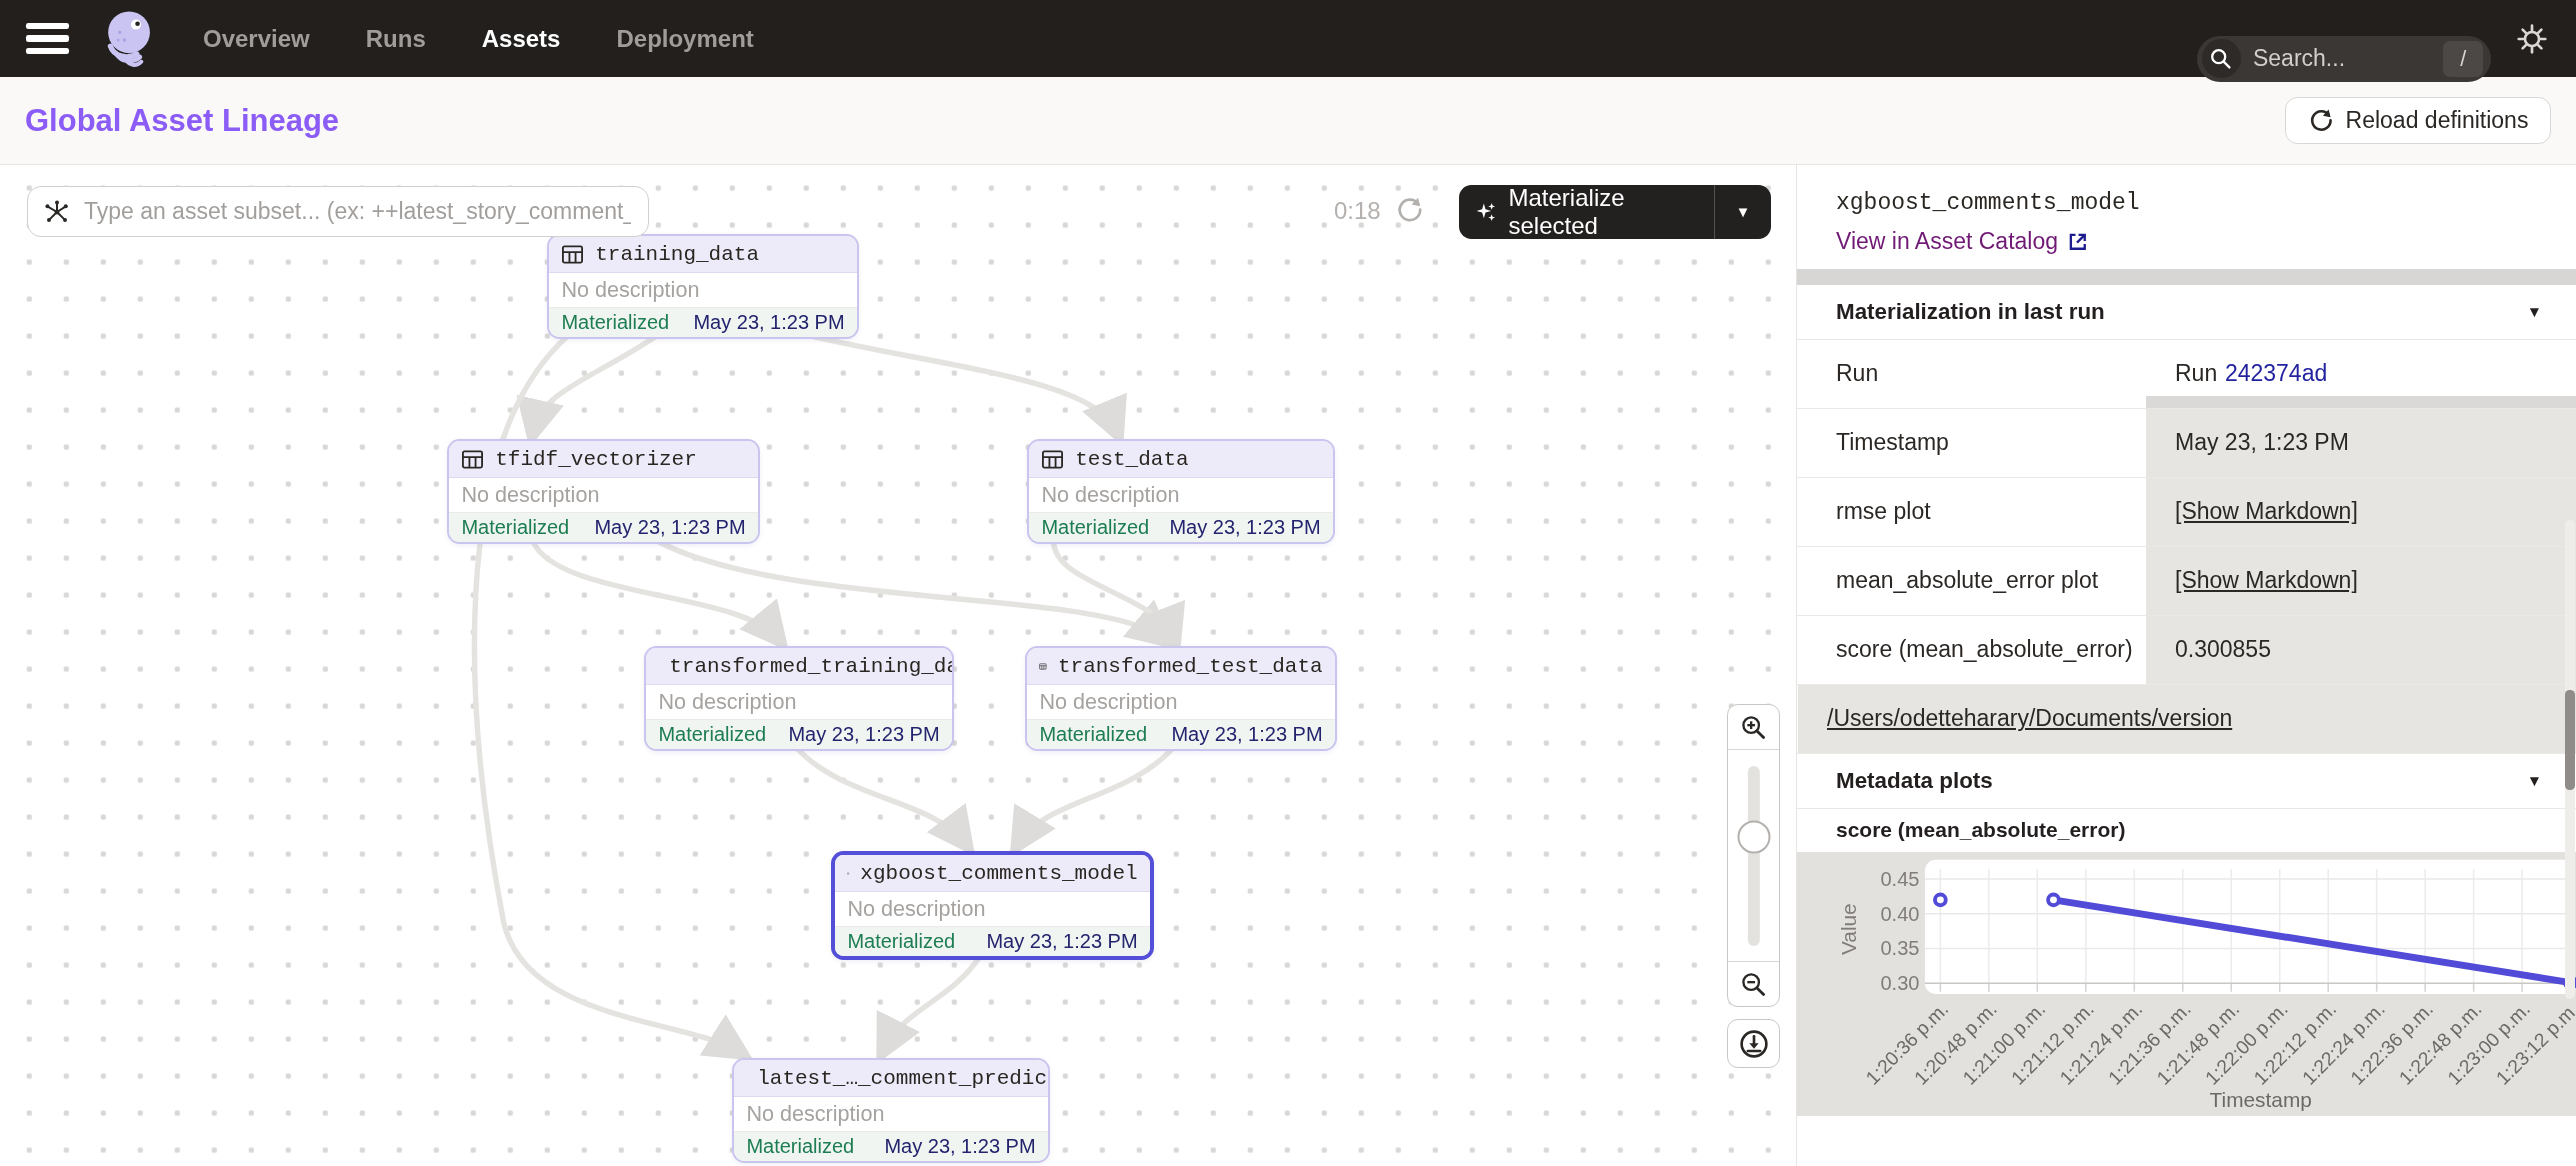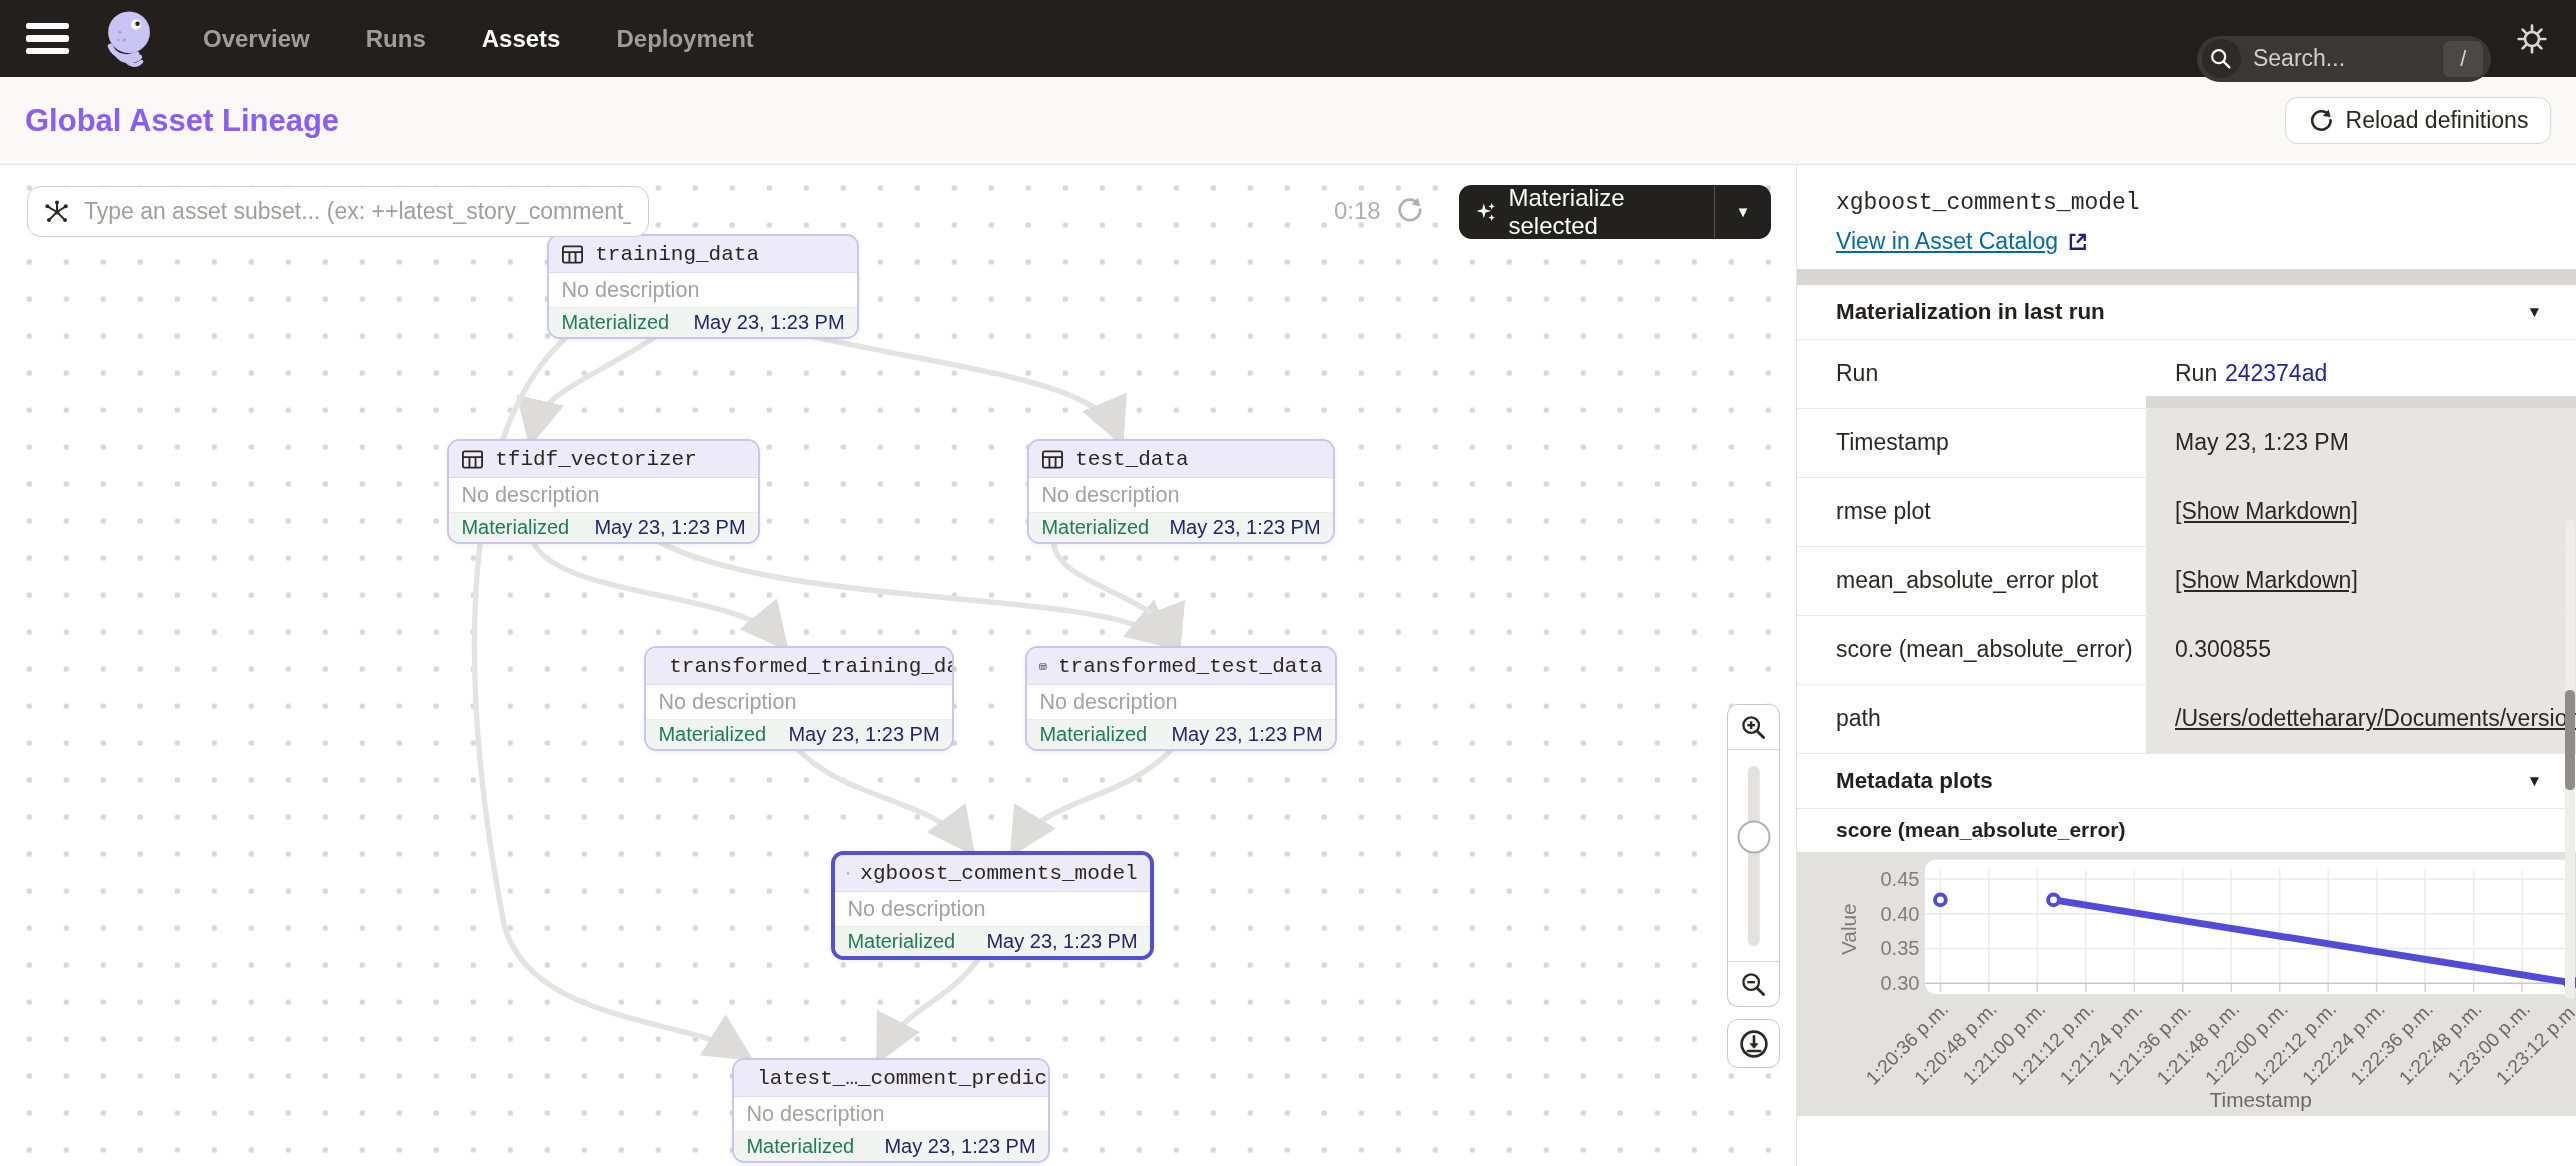--- a/index.html
+++ b/index.html
@@ -73,21 +73,21 @@
     background:#e4e2df;border-radius:6.2px;}
   .slider-handle{position:absolute;left:50%;transform:translate(-50%,-50%);top:87px;width:29px;height:29px;
     background:#fff;border:2.3px solid #b3b0ad;border-radius:50%;cursor:grab;}
   .centerbtn{position:absolute;left:1727px;top:854px;width:53px;height:49px;background:#fff;border:1.5px solid #c9c7c4;
     border-radius:10.8px;box-sizing:border-box;display:flex;align-items:center;justify-content:center;cursor:pointer;}
 
   
   .panel{position:relative;width:780px;height:1001px;background:#fff;border-left:0.8px solid #e6e4e1;box-sizing:border-box;overflow:hidden;}
   .panel-head{padding:25px 0 0 39px;}
   .asset-title{font-family:"Liberation Mono",monospace;font-size:23px;color:#2a2622;}
-  .catalog-link{margin-top:12.4px;display:flex;align-items:center;gap:9.3px;font-size:23px;color:#0369a1;cursor:pointer;width:max-content;text-decoration:underline;}
+  .catalog-link{margin-top:12.4px;display:flex;align-items:center;gap:9.3px;font-size:23px;color:#701a75;cursor:pointer;width:max-content;}
   .hstrip{height:15.5px;background:#d8d6d4;margin-top:14px;}
   .section-row{display:flex;justify-content:space-between;align-items:center;height:54px;padding:0 34px 0 39px;
     font-size:22.4px;font-weight:700;color:#231f1e;border-bottom:0.8px solid #e9e7e4;cursor:pointer;}
   .caret{font-size:15.5px;color:#231f1e;}
   .meta-row{display:flex;height:68px;border-bottom:0.8px solid #ebe9e6;}
   .meta-label{width:348px;box-sizing:border-box;padding-left:39px;display:flex;align-items:center;font-size:23px;color:#2a2724;}
   .meta-value{position:relative;flex:1;background:#e6e5e2;border-left:1.5px solid #fff;display:flex;align-items:center;
     padding-left:29px;font-size:23px;color:#2a2724;white-space:nowrap;overflow:hidden;}
   .meta-row.white-val .meta-value{background:#fff;}
   .meta-value a{color:#2a2724;text-decoration:underline;}
@@ -415,21 +415,20 @@
             <div class="meta-label">mean_absolute_error plot</div>
             <div class="meta-value">
               <a>[Show Markdown]</a>
             </div>
           </div>
           <div class="meta-row">
             <div class="meta-label">score (mean_absolute_error)</div>
             <div class="meta-value">0.300855</div>
           </div>
           <div class="meta-row">
-            <div class="meta-label">path</div>
             <div class="meta-value">
               <a>/Users/odetteharary/Documents/version</a>
             </div>
           </div>
         </div>
 
       <div class="section-row">
         <span>Metadata plots</span>
         <span class="caret">▼</span>
       </div>

